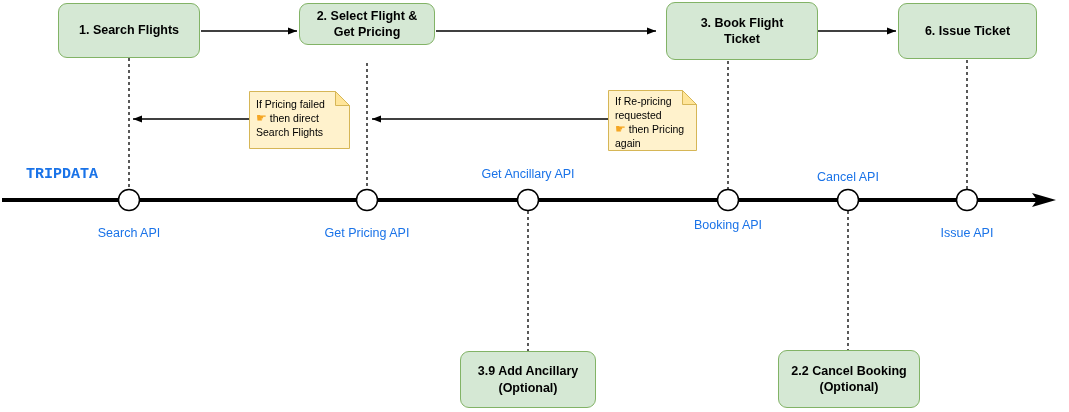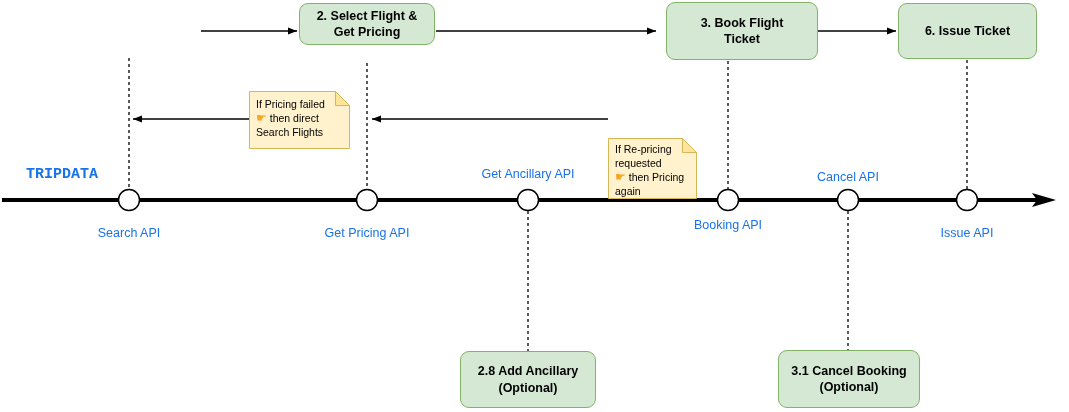--- a/index.html
+++ b/index.html
@@ -108,44 +108,45 @@
     <polygon points="1032,193 1056,200 1032,207 1037,200" fill="#000000"></polygon>
 
     <circle class="node-circle" cx="129" cy="200" r="10.5"></circle>
     <circle class="node-circle" cx="367" cy="200" r="10.5"></circle>
     <circle class="node-circle" cx="528" cy="200" r="10.5"></circle>
     <circle class="node-circle" cx="728" cy="200" r="10.5"></circle>
     <circle class="node-circle" cx="848" cy="200" r="10.5"></circle>
     <circle class="node-circle" cx="967" cy="200" r="10.5"></circle>
   </svg>
 
+  <div class="step-box" style="left:58px; top:3px; width:142px; height:55px;">1. Search Flights</div>
   <div class="step-box" style="left:299px; top:3px; width:136px; height:42px;">2. Select Flight &amp;
 Get Pricing</div>
   <div class="step-box" style="left:658px; top:2px; width:152px; height:58px;margin-left:8px;">3. Book Flight
 Ticket</div>
   <div class="step-box" style="left:898px; top:3px; width:139px; height:56px;">6. Issue Ticket</div>
 
-  <div class="step-box" style="left:460px; top:351px; width:136px; height:57px;">2.8 Add Ancillary
+  <div class="step-box" style="left:460px; top:351px; width:136px; height:57px;">3.9 Add Ancillary
 (Optional)</div>
-  <div class="step-box" style="left:778px; top:350px; width:142px; height:58px;">3.1 Cancel Booking
+  <div class="step-box" style="left:778px; top:350px; width:142px; height:58px;">2.2 Cancel Booking
 (Optional)</div>
 
   <div class="note" style="left:249px; top:91px; width:102px; height:58px;">
     <svg class="note-shape" width="101" height="58" viewBox="0 0 101 58">
       <path d="M0.5,0.5 H86.5 L100.5,14.5 V57.5 H0.5 Z" fill="#fff2cc" stroke="#d6b656"></path>
       <path d="M86.5,0.5 V14.5 H100.5 Z" fill="#ffe599" stroke="#d6b656"></path>
     </svg>
     <div class="note-text">
       <div class="note-line">If Pricing failed</div>
       <div class="note-line"><span class="hand">☛</span><span>then direct</span></div>
       <div class="note-line">Search Flights</div>
     </div>
   </div>
 
-  <div class="note tall" style="left:608px; top:90px; width:89px; height:61px;margin-top:48px;">
+  <div class="note tall" style="left:608px; top:90px; width:89px; height:61px;">
     <svg class="note-shape" width="89" height="61" viewBox="0 0 89 61">
       <path d="M0.5,0.5 H74.5 L88.5,14.5 V60.5 H0.5 Z" fill="#fff2cc" stroke="#d6b656"></path>
       <path d="M74.5,0.5 V14.5 H88.5 Z" fill="#ffe599" stroke="#d6b656"></path>
     </svg>
     <div class="note-text">
       <div class="note-line">If Re-pricing</div>
       <div class="note-line">requested</div>
       <div class="note-line"><span class="hand">☛</span><span>then Pricing</span></div>
       <div class="note-line">again</div>
     </div>

